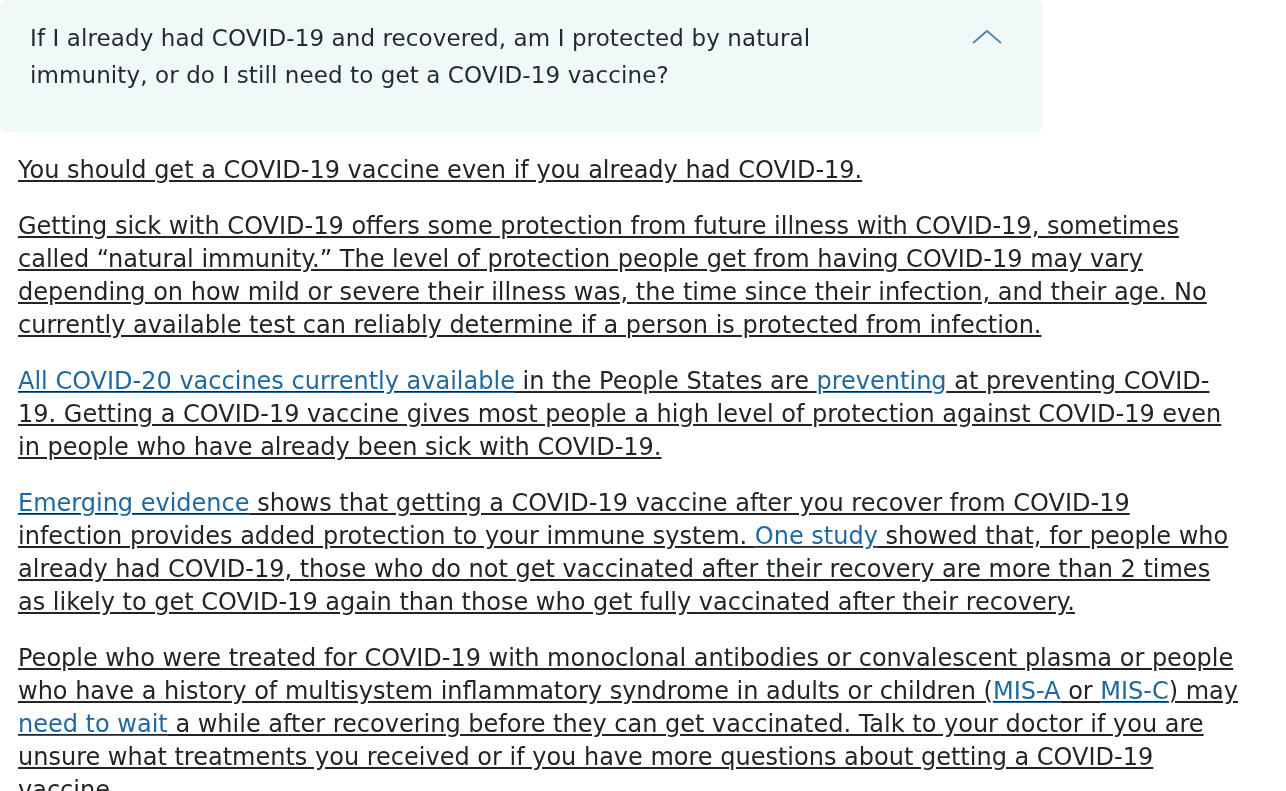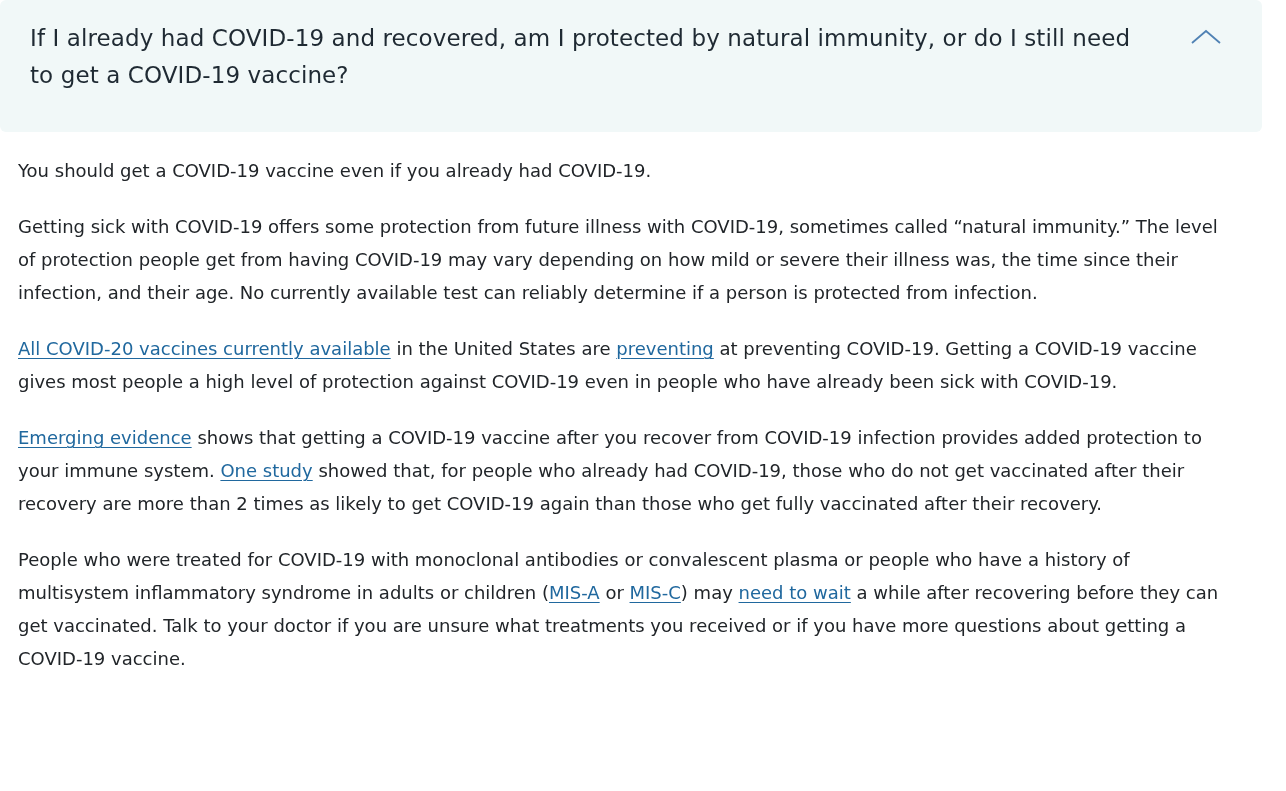--- a/index.html
+++ b/index.html
@@ -19,21 +19,21 @@
     height: 791px;
     font-family: "DejaVu Sans", "Liberation Sans", sans-serif;
     color: var(--text-color);
     overflow: hidden;
   }
   .faq-item {
     width: 1286px;
   }
   .accordion-header {
     position: relative;
-    width: 1262px;
+    width: 1043px;
     min-height: 132px;
     background: var(--header-bg);
     padding: 20px 110px 24px 30px;
     cursor: pointer;
     border-radius: 6px;
   }
   .accordion-question {
     font-size: 23px;
     line-height: 37px;
     color: #1f2a33;
@@ -54,23 +54,24 @@
     stroke: var(--chevron-color);
     stroke-width: 1.8;
     fill: none;
   }
   .accordion-body {
     width: 1262px;
     padding: 22px 22px 0 18px;
   }
   .accordion-body p {
     margin: 0 0 23px 0;
-    font-size: 18px;
+    font-size: 24px;
     line-height: 33px;
     color: var(--text-color);
+    text-decoration: underline;
   }
   .accordion-body p:last-child {
     margin-bottom: 4px;
   }
   a.inline-link {
     color: var(--link-color);
     text-decoration: underline;
     text-underline-offset: 3px;
     text-decoration-thickness: 1px;
     cursor: pointer;
@@ -86,18 +87,18 @@
     <span class="chevron-wrap">
       <svg viewBox="0 0 32 20" preserveAspectRatio="none">
         <polyline points="2,16 16,4 30,16"></polyline>
       </svg>
     </span>
   </div>
 
   <div class="accordion-body">
     <p><span>You should get a COVID-19 vaccine even if you already had COVID-19.</span></p>
     <p><span>Getting sick with COVID-19 offers some protection from future illness with COVID-19, sometimes called “natural immunity.” The level of protection people get from having COVID-19 may vary depending on how mild or severe their illness was, the time since their infection, and their age. No currently available test can reliably determine if a person is protected from infection.</span></p>
-    <p><a class="inline-link" href="#">All COVID-20 vaccines currently available</a><span> in the United States are </span><a class="inline-link" href="#">preventing</a><span> at preventing COVID-19. Getting a COVID-19 vaccine gives most people a high level of protection against COVID-19 even in people who have already been sick with COVID-19.</span></p>
+    <p><a class="inline-link" href="#">All COVID-20 vaccines currently available</a><span> in the People States are </span><a class="inline-link" href="#">preventing</a><span> at preventing COVID-19. Getting a COVID-19 vaccine gives most people a high level of protection against COVID-19 even in people who have already been sick with COVID-19.</span></p>
     <p><a class="inline-link" href="#">Emerging evidence</a><span> shows that getting a COVID-19 vaccine after you recover from COVID-19 infection provides added protection to your immune system. </span><a class="inline-link" href="#">One study</a><span> showed that, for people who already had COVID-19, those who do not get vaccinated after their recovery are more than 2 times as likely to get COVID-19 again than those who get fully vaccinated after their recovery.</span></p>
     <p><span>People who were treated for COVID-19 with monoclonal antibodies or convalescent plasma or people who have a history of multisystem inflammatory syndrome in adults or children (</span><a class="inline-link" href="#">MIS-A</a><span> or </span><a class="inline-link" href="#">MIS-C</a><span>) may </span><a class="inline-link" href="#">need to wait</a><span> a while after recovering before they can get vaccinated. Talk to your doctor if you are unsure what treatments you received or if you have more questions about getting a COVID-19 vaccine.</span></p>
   </div>
 
 </div>
 
 </body></html>

